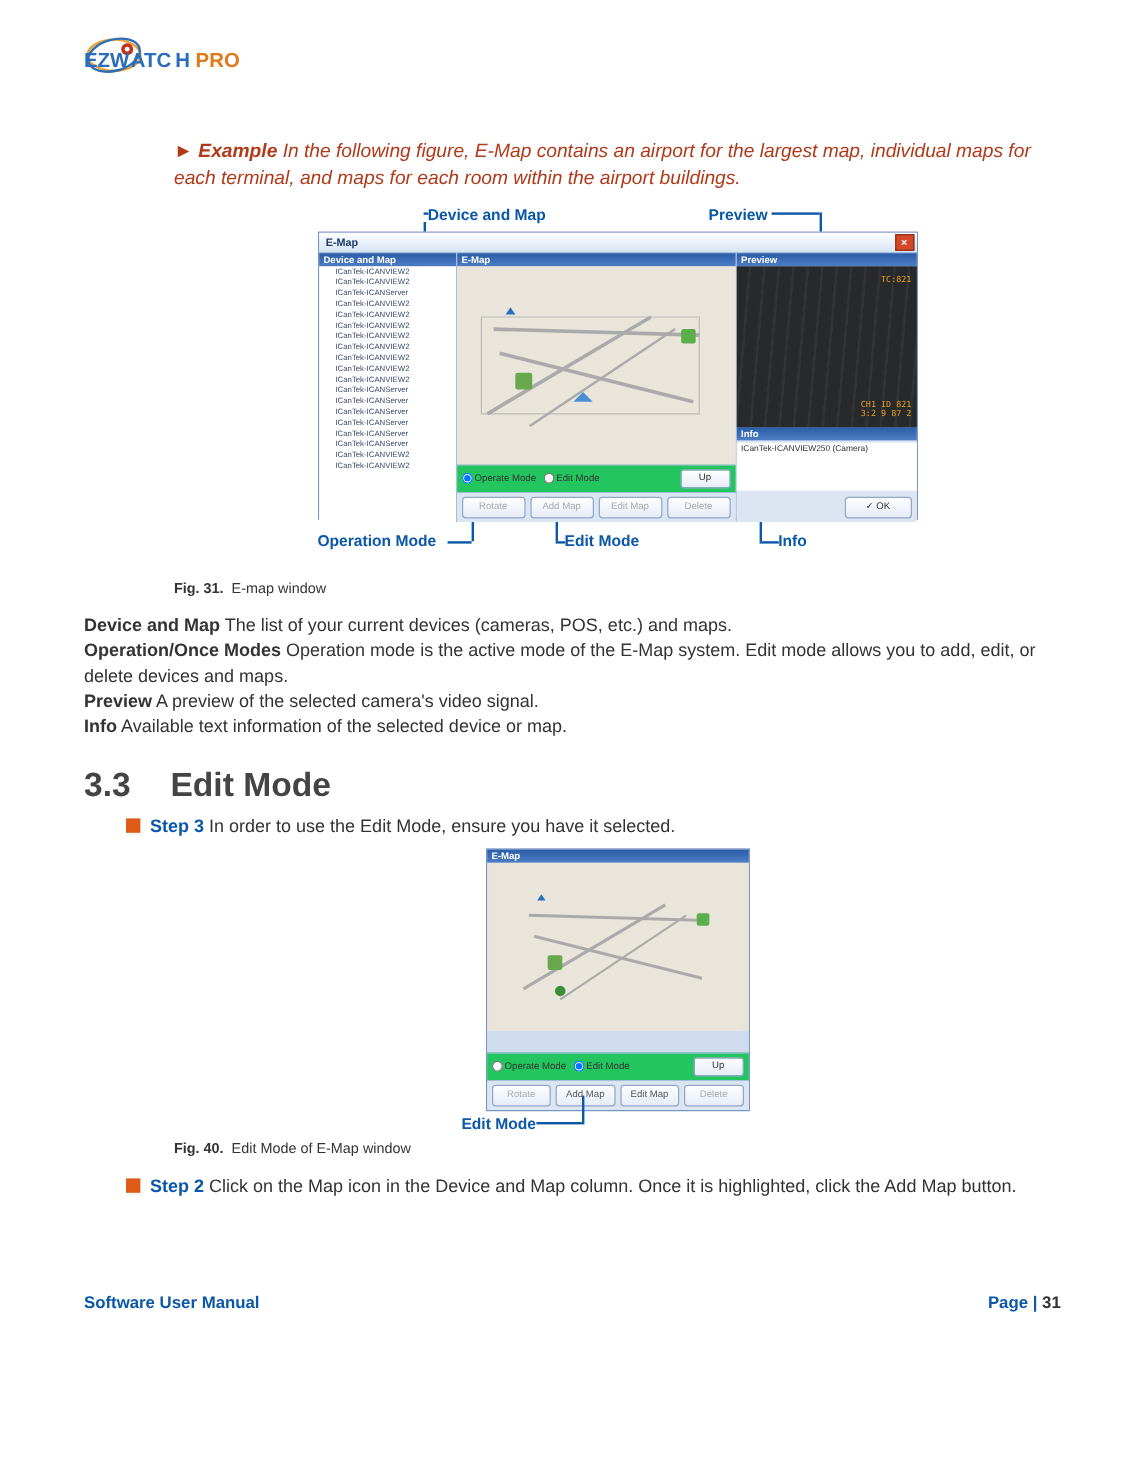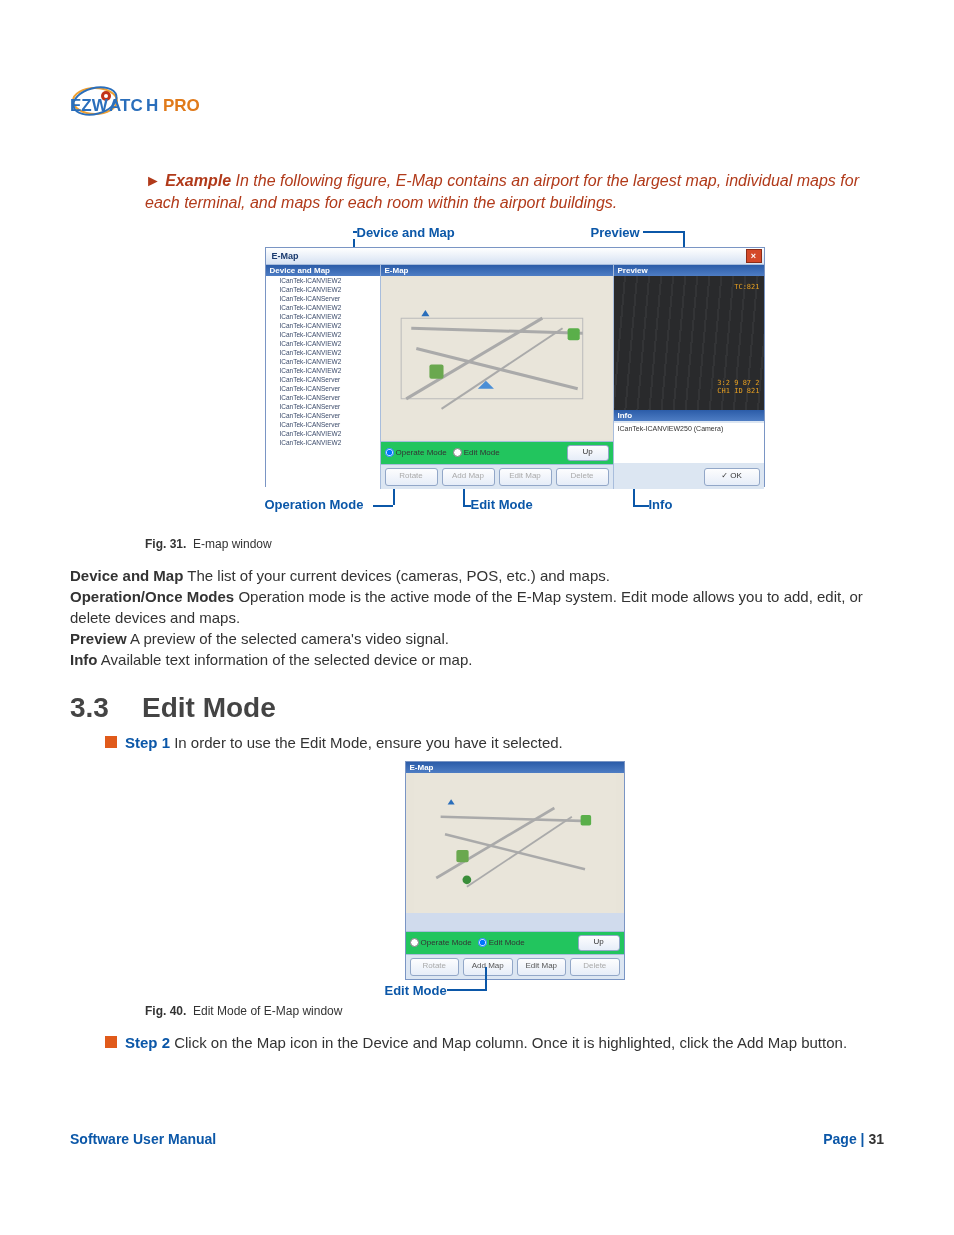--- a/index.html
+++ b/index.html
@@ -4,21 +4,21 @@
 <style>
   body {
     margin: 0;
     padding: 0;
     font-family: "Segoe UI", Arial, sans-serif;
     background: #fff;
     color: #333;
     width: 954px;
   }
   .page {
-    padding: 76px 70px 40px 70px;
+    padding: 21px 70px 40px 70px;
     box-sizing: border-box;
     width: 954px;
   }
   .logo-wrap {
     margin-bottom: 40px;
   }
   .logo {
     width: 160px;
     height: 50px;
   }
@@ -387,21 +387,21 @@
               <div class="xpbtn disabled">Edit Map</div>
               <div class="xpbtn disabled">Delete</div>
             </div>
           </div>
           <div class="right-col">
             <div class="panel-head">Preview</div>
             <div class="preview-area">
               <div class="preview-bldg"></div>
               <div class="preview-text" style="top:8px;">TC:821</div>
               <div class="preview-text" style="bottom:14px;">CH1 ID 821</div>
-              <div class="preview-text" style="bottom:22px;">3:2 9 87 2</div>
+              <div class="preview-text" style="bottom:6px;">3:2 9 87 2</div>
             </div>
             <div class="info-area">
               <div class="panel-head">Info</div>
               <div class="info-body">ICanTek-ICANVIEW250 (Camera)</div>
               <div class="okbtn">OK</div>
             </div>
           </div>
         </div>
       </div>
     </div>
@@ -416,21 +416,21 @@
       <div class="def-line"><span class="term">Preview</span> <span>A preview of the selected camera's video signal.</span></div>
       <div class="def-line"><span class="term">Info</span> <span>Available text information of the selected device or map.</span></div>
     </div>
 
     <div class="section-h">
       <span class="section-num">3.3</span><span>Edit Mode</span>
     </div>
 
     <div class="step-row">
       <div class="square"></div>
-      <div class="step-text"><span class="step-label">Step 1</span> <span>In order to use the Edit Mode, ensure you have it selected.</span></div>
+      <div class="step-text"><span class="step-label">Step 3</span> <span>In order to use the Edit Mode, ensure you have it selected.</span></div>
     </div>
 
     <div style="position:relative; width:260px; margin:8px auto 4px auto;">
       <div class="win32">
         <div class="panel-head">E-Map</div>
         <div class="map-area" style="height:140px;">
           <svg viewBox="0 0 230 160">
             <rect width="230" height="160" fill="#e9e5da"></rect>
             <line x1="30" y1="50" x2="200" y2="55" stroke="#aaa" stroke-width="3"></line>
             <line x1="35" y1="70" x2="195" y2="110" stroke="#aaa" stroke-width="3"></line>

